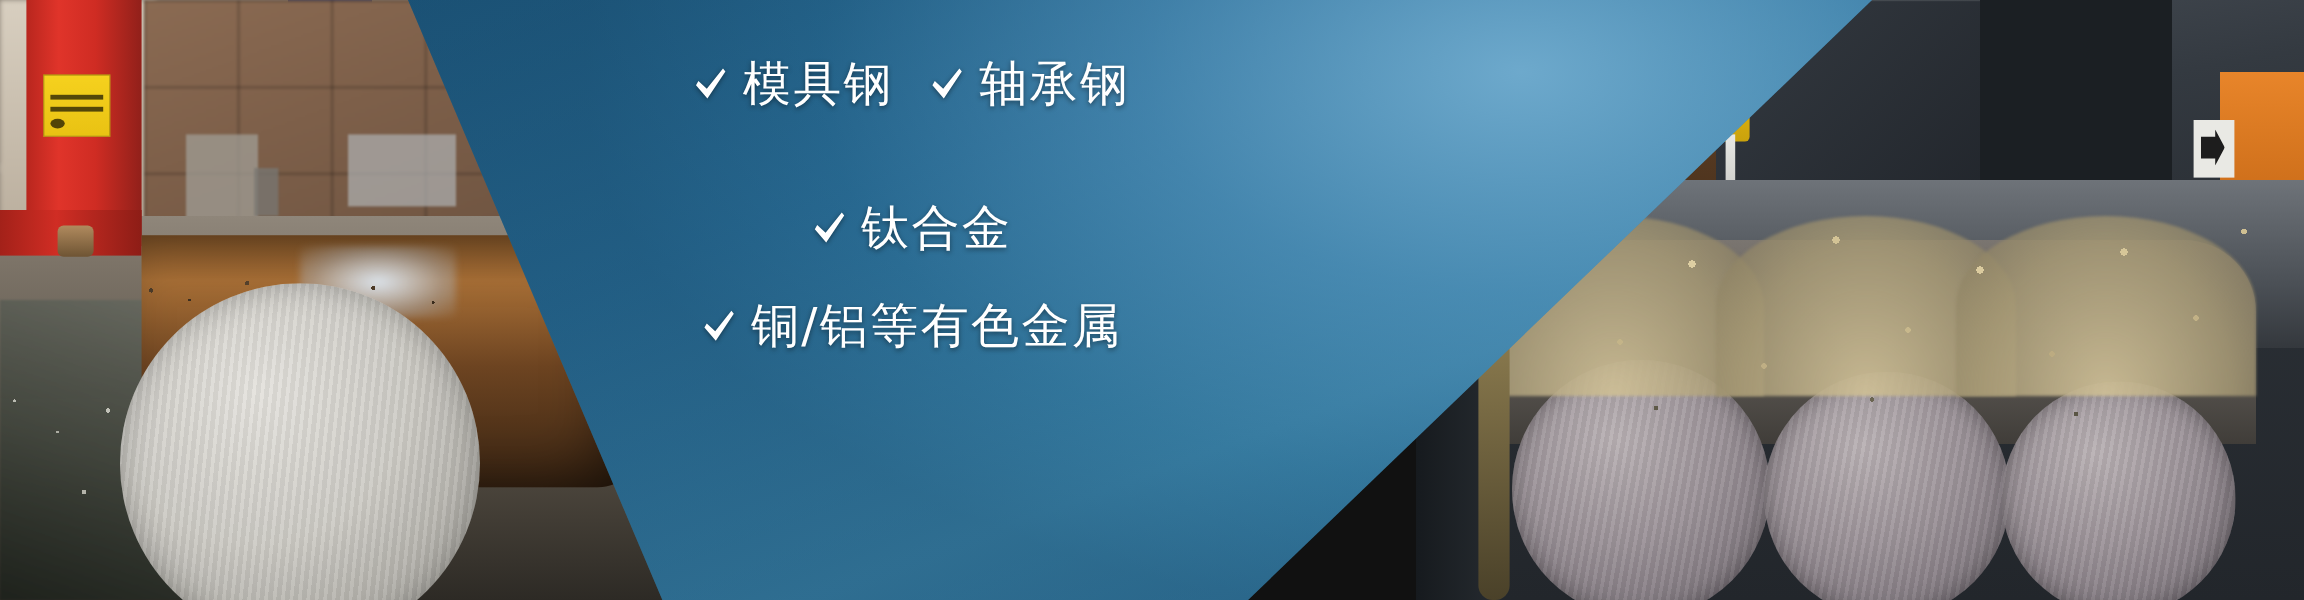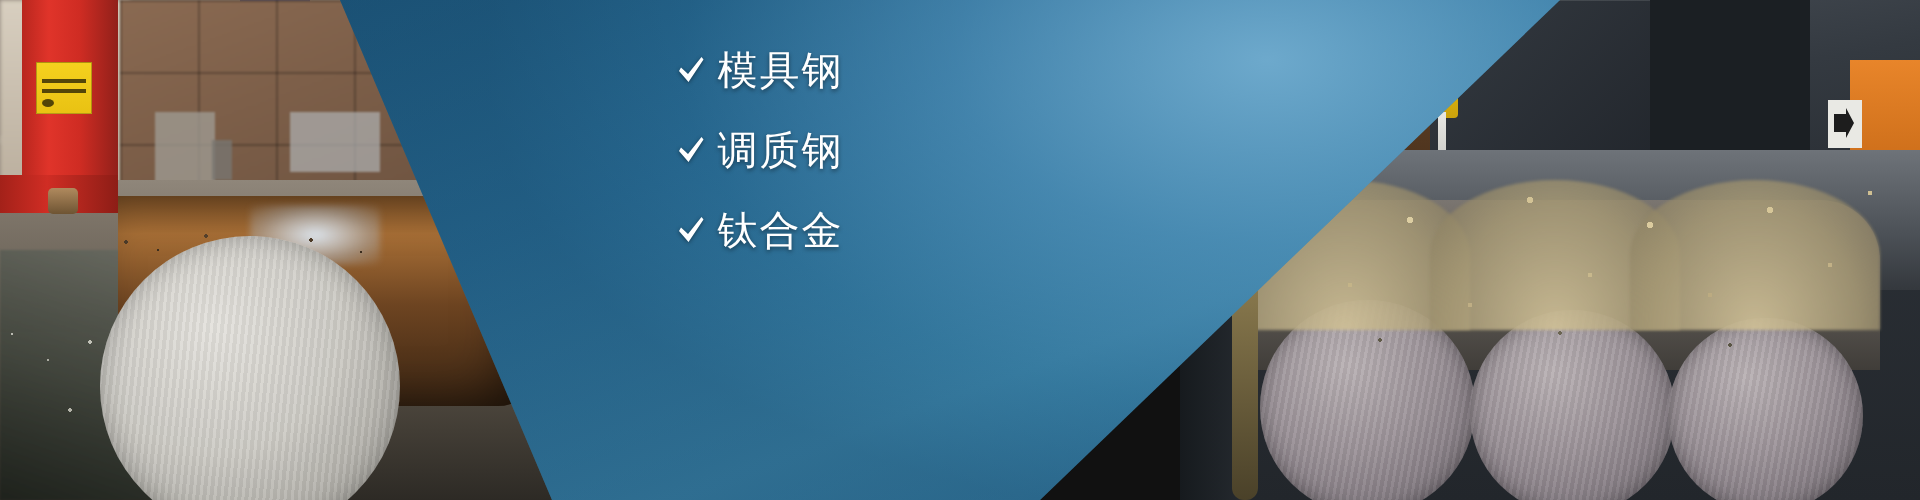--- a/index.html
+++ b/index.html
@@ -359,39 +359,49 @@
 
     <div class="feature-row" id="feature-row-1">
       <div class="feature-item">
         <span class="check-icon">
           <svg viewBox="0 0 28 30" xmlns="http://www.w3.org/2000/svg">
               <path d="M2 16 L4 12.5 L11 19 L24.5 2 L26.5 4.5 L11.5 27 Z" fill="#ffffff"></path>
             </svg>
         </span>
         <span class="feature-label">模具钢</span>
       </div>
-    </div>
-
-    <div class="feature-row" id="feature-row-2">
       <div class="feature-item">
         <span class="check-icon">
           <svg viewBox="0 0 28 30" xmlns="http://www.w3.org/2000/svg">
               <path d="M2 16 L4 12.5 L11 19 L24.5 2 L26.5 4.5 L11.5 27 Z" fill="#ffffff"></path>
             </svg>
         </span>
-        <span class="feature-label">调质钢</span>
-      </div>
+        <span class="feature-label">轴承钢</span>
+      </div>
+    </div>
+
+    <div class="feature-row" id="feature-row-2">
     </div>
 
     <div class="feature-row" id="feature-row-3">
       <div class="feature-item">
         <span class="check-icon">
           <svg viewBox="0 0 28 30" xmlns="http://www.w3.org/2000/svg">
               <path d="M2 16 L4 12.5 L11 19 L24.5 2 L26.5 4.5 L11.5 27 Z" fill="#ffffff"></path>
             </svg>
         </span>
         <span class="feature-label">钛合金</span>
       </div>
     </div>
 
+    <div class="feature-row" id="feature-row-4">
+      <div class="feature-item">
+        <span class="check-icon">
+          <svg viewBox="0 0 28 30" xmlns="http://www.w3.org/2000/svg">
+              <path d="M2 16 L4 12.5 L11 19 L24.5 2 L26.5 4.5 L11.5 27 Z" fill="#ffffff"></path>
+            </svg>
+        </span>
+        <span class="feature-label">铜/铝等有色金属</span>
+      </div>
+    </div>
 
   </div>
 </div>
 
 </body></html>

